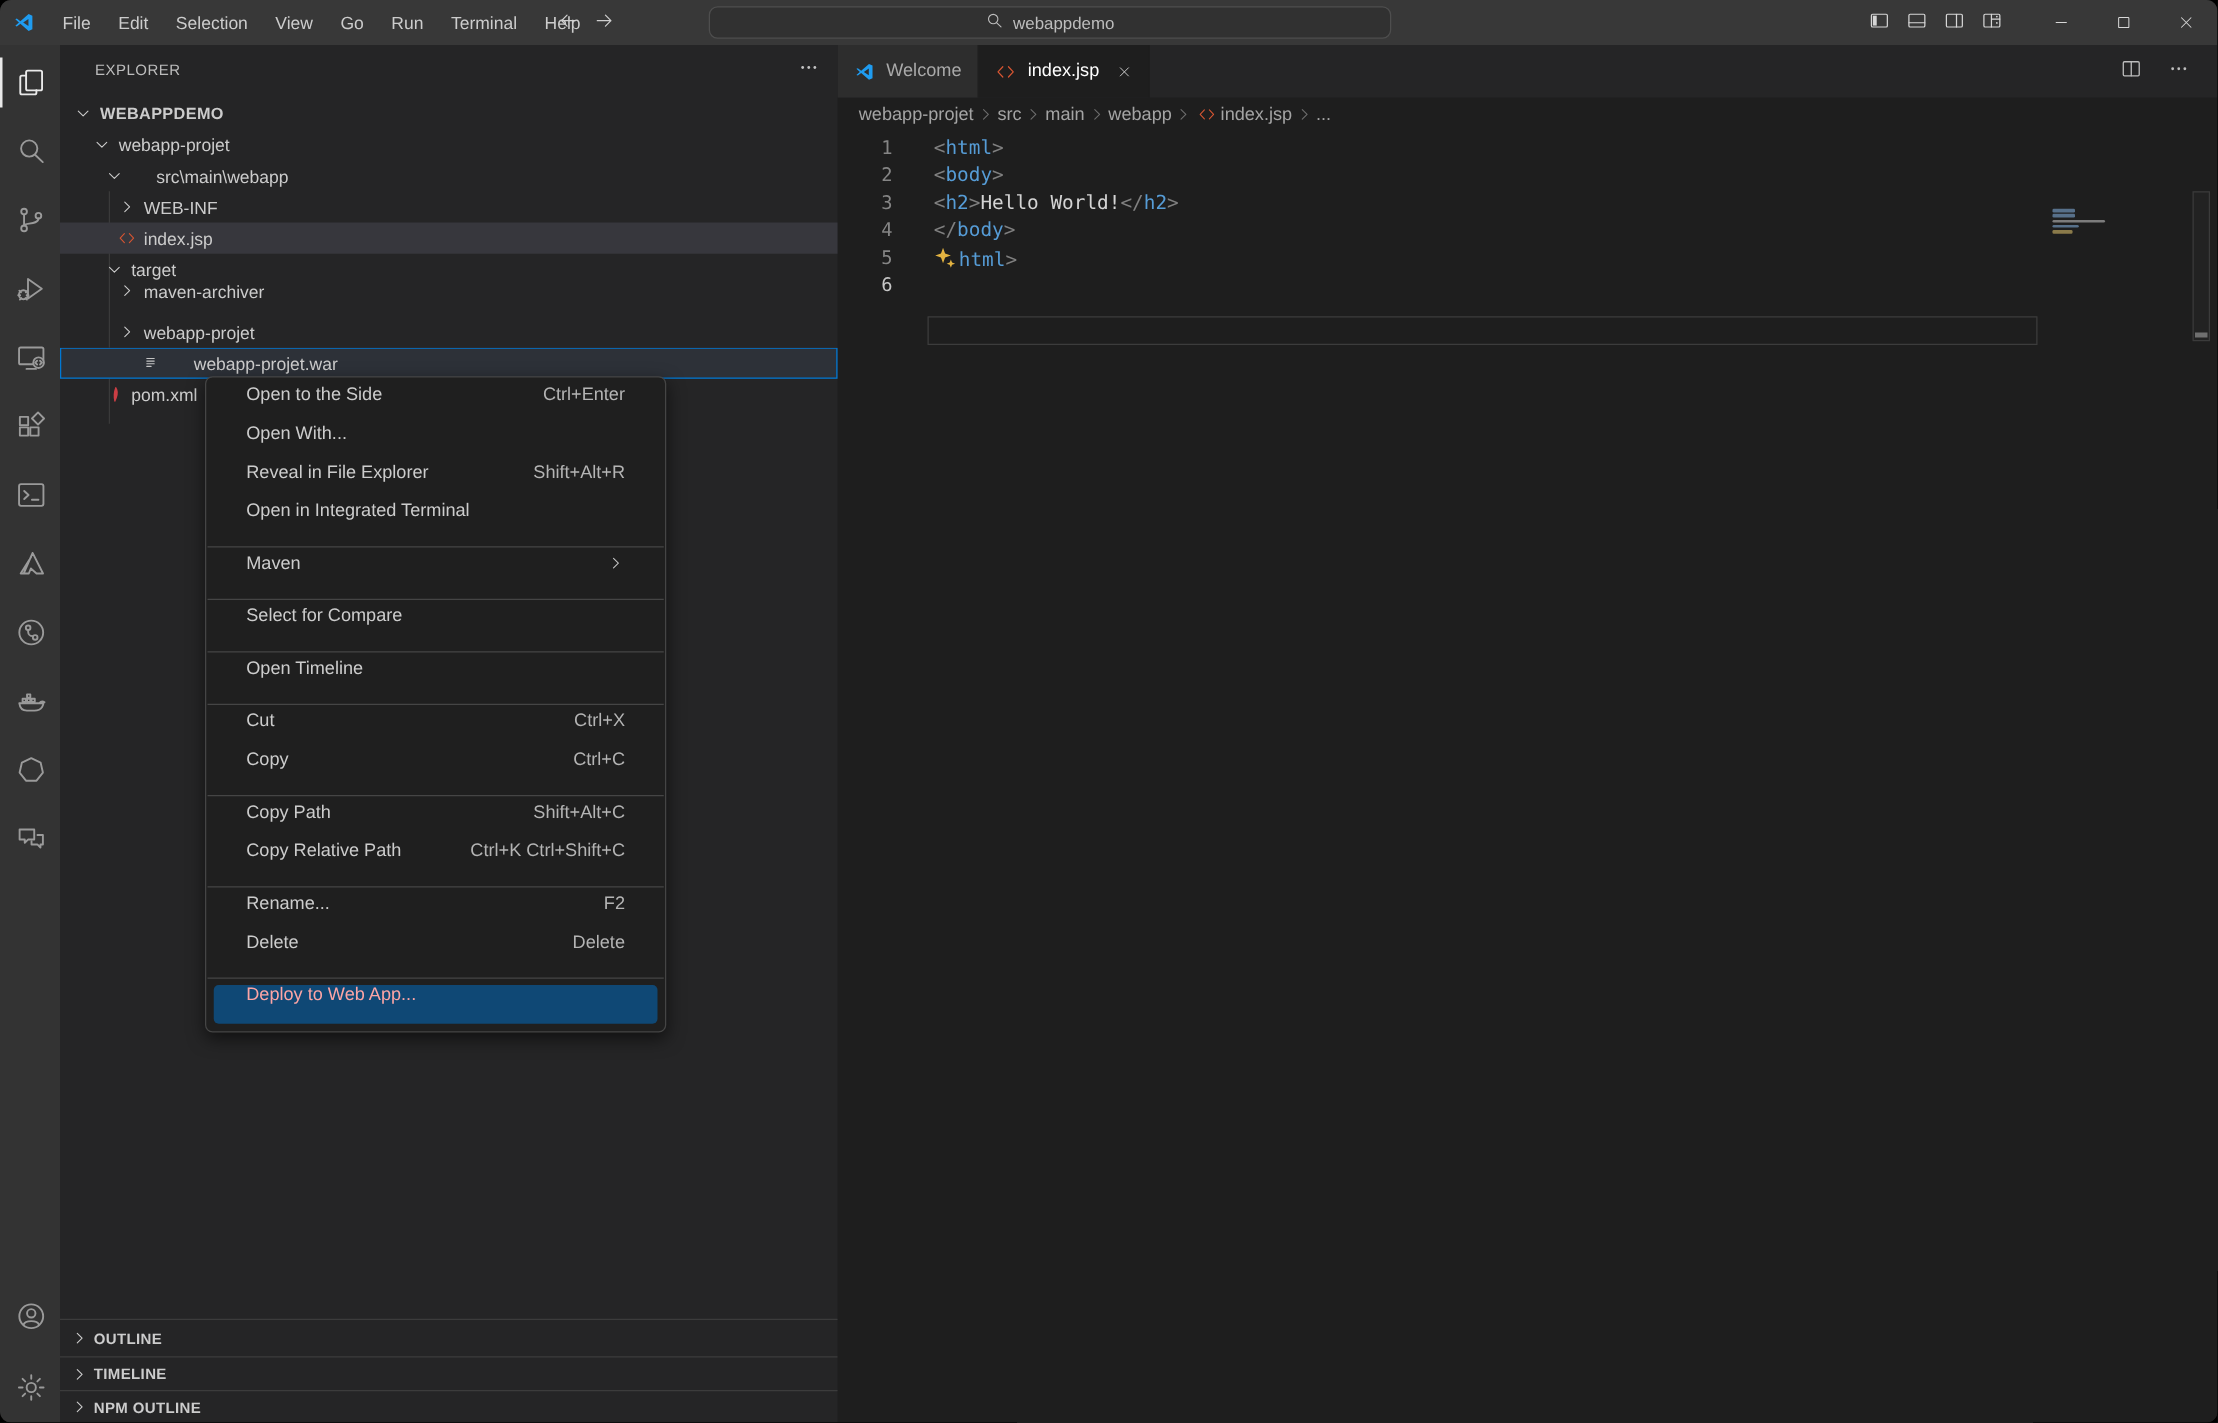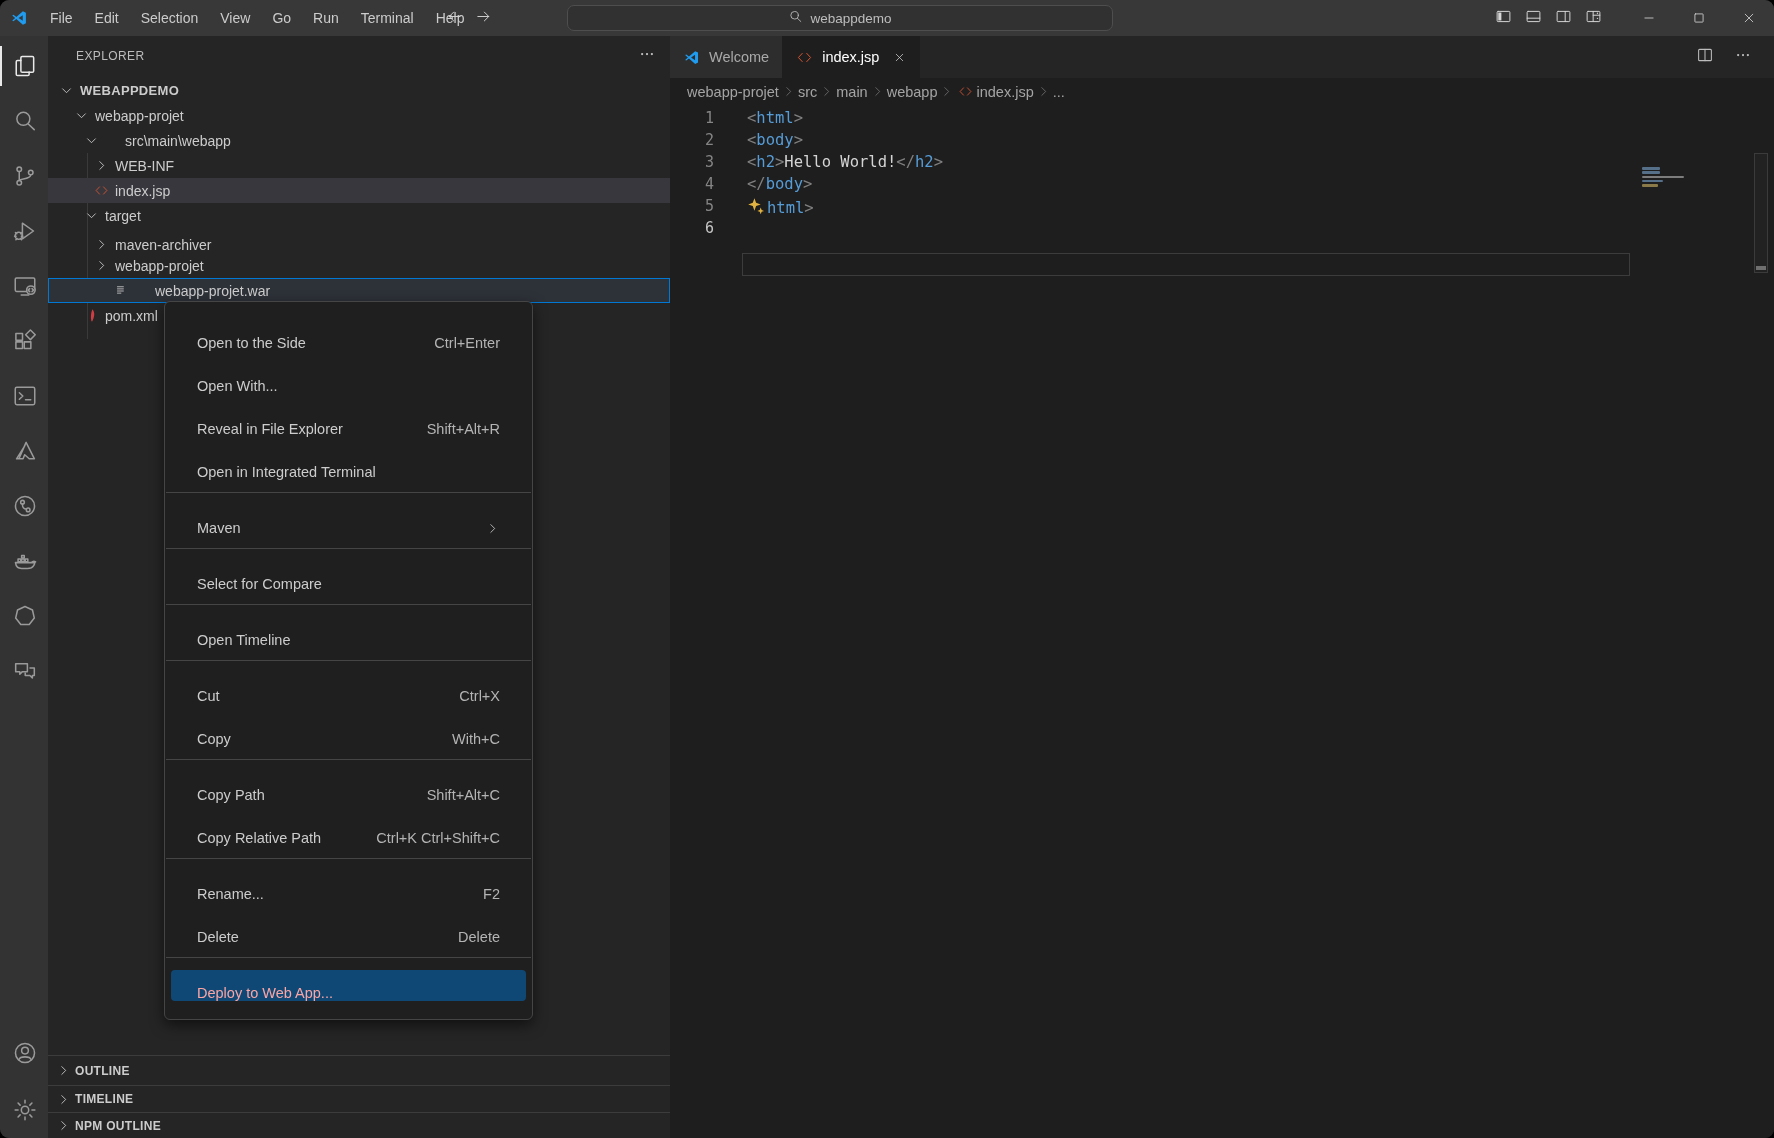--- a/index.html
+++ b/index.html
@@ -92,22 +92,22 @@
   .minimap { position:absolute; left:972px; top:62px; }
   .mm-bar { height:2.5px; margin-bottom:1.8px; border-radius:1px; }
   .scrollbar { position:absolute; right:6px; top:48px; width:14px; height:120px;
                border:1px solid #3b3b3b; background:rgba(90,90,90,0.08); }
   .scrollbar .grip { position:absolute; left:1px; right:1px; bottom:2px; height:4px; background:#6f6f6f; }
 
   
   .context-menu { position:absolute; left:164px; top:301px; width:369px; background:#1f1f1f;
                   border:1px solid #454545; border-radius:6px; padding:6px 0;
                   box-shadow:0 5px 14px rgba(0,0,0,.55); z-index:20; font-size:14.5px; color:#cccccc; }
-  .cm-item { height:31px; margin:12px 6px; padding:0 26px; border-radius:4px;
-             display:flex; align-items:flex-end; cursor:default; }
+  .cm-item { height:31px; margin:0 6px; padding:0 26px; border-radius:4px;
+             display:flex; align-items:flex-start; cursor:default; }
   .cm-item .cm-label { white-space:pre; }
   .cm-item .cm-short { margin-left:auto; color:#b4b4b4; }
   .cm-item.hl { background:var(--accent); color:#fca5a5; }
   .cm-item .cm-sub { margin-left:auto; display:flex; color:#c3c3c3; }
   .cm-item .cm-sub svg { width:15px; height:15px; }
   .cm-sep { height:1px; background:#454545; margin:5px 1px; }
 </style>
 </head>
 <body>
 
@@ -335,21 +335,21 @@
           <span class="lbl">index.jsp</span>
         </div>
         <div class="trow" style="top: 167px; padding-left: 35px;">
           <span class="tw">
             <svg viewBox="0 0 24 24" fill="none" stroke="currentColor" stroke-width="1.4" stroke-linecap="round" stroke-linejoin="round">
               <path d="M5.8 9.3 12 15.5l6.2-6.2"></path>
             </svg>
           </span>
           <span class="lbl">target</span>
         </div>
-        <div class="trow" style="top: 196px; padding-left: 45px;">
+        <div class="trow" style="top: 184px; padding-left: 45px;">
           <span class="tw">
             <svg viewBox="0 0 24 24" fill="none" stroke="currentColor" stroke-width="1.4" stroke-linecap="round" stroke-linejoin="round">
               <path d="M9.3 5.8 15.5 12l-6.2 6.2"></path>
             </svg>
           </span>
           <span class="lbl">maven-archiver</span>
         </div>
         <div class="trow" style="top: 217px; padding-left: 45px;">
           <span class="tw">
             <svg viewBox="0 0 24 24" fill="none" stroke="currentColor" stroke-width="1.4" stroke-linecap="round" stroke-linejoin="round">
@@ -550,21 +550,21 @@
       <div class="cm-item">
         <span class="cm-label">Open Timeline</span>
       </div>
       <div class="cm-sep"></div>
       <div class="cm-item">
         <span class="cm-label">Cut</span>
         <span class="cm-short">Ctrl+X</span>
       </div>
       <div class="cm-item">
         <span class="cm-label">Copy</span>
-        <span class="cm-short">With+C</span>
+        <span class="cm-short">Ctrl+C</span>
       </div>
       <div class="cm-sep"></div>
       <div class="cm-item">
         <span class="cm-label">Copy Path</span>
         <span class="cm-short">Shift+Alt+C</span>
       </div>
       <div class="cm-item">
         <span class="cm-label">Copy Relative Path</span>
         <span class="cm-short">Ctrl+K Ctrl+Shift+C</span>
       </div>

